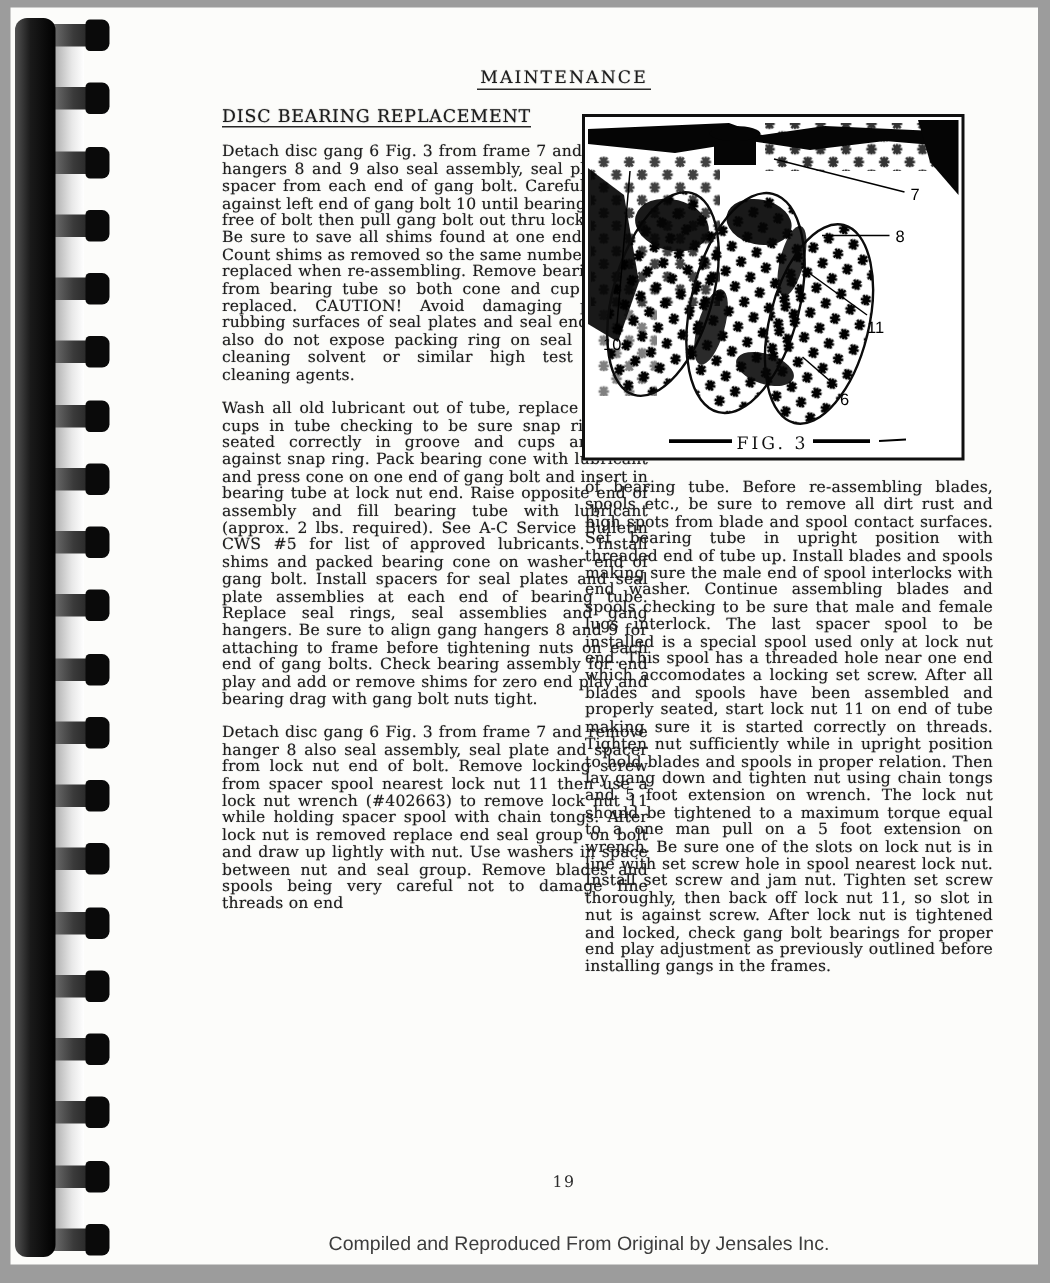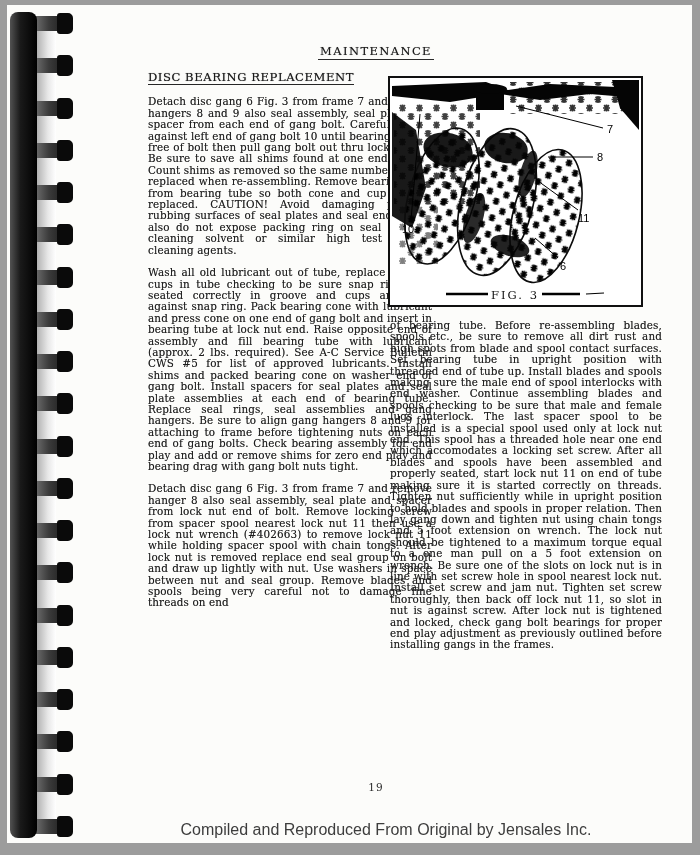--- a/index.html
+++ b/index.html
@@ -74,21 +74,21 @@
     border: 2px solid #101010; background: #fff;
   }
   .figure-box svg { display: block; width: 100%; height: 100%; }
 
   
   .page-number-wrap { position: absolute; left: 90px; top: 776px; width: 572px; text-align: center; }
   .page-number { font-size: 10.5px; color: #2c2c2c; letter-spacing: 1px; }
   .footer-wrap {
     position: absolute; left: 80px; right: 8px; top: 821px; height: 20px;
     text-align: center; font-family: "Liberation Sans", sans-serif;
-    font-size: 16px; color: #3d3d3d;
+    font-size: 13px; color: #3d3d3d;
   }
 </style>
 </head>
 <body>
 
 <div class="page"></div>
 
 <div class="binding">
   <div class="edge"></div>
   <div class="teeth">

